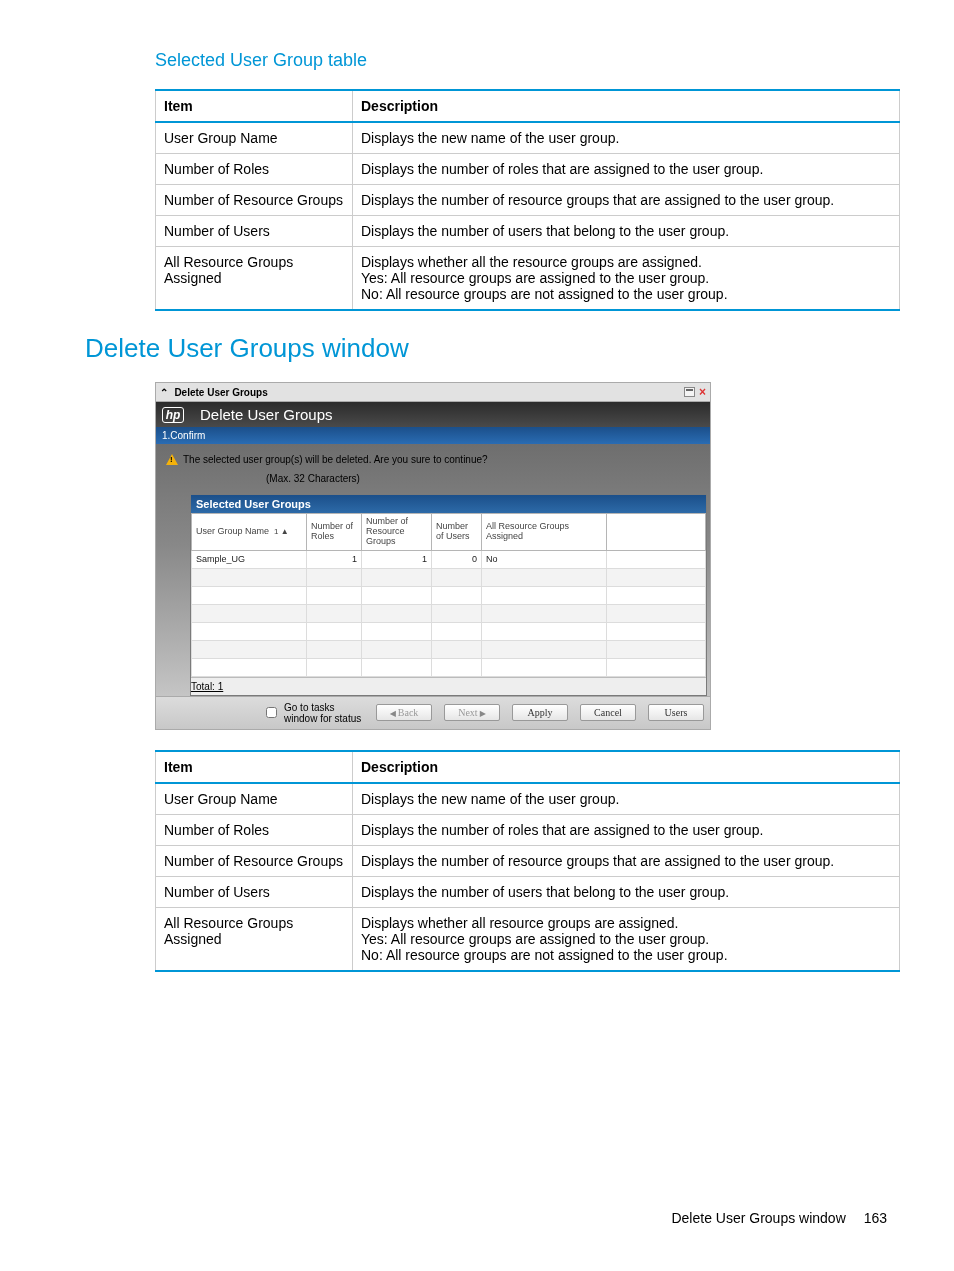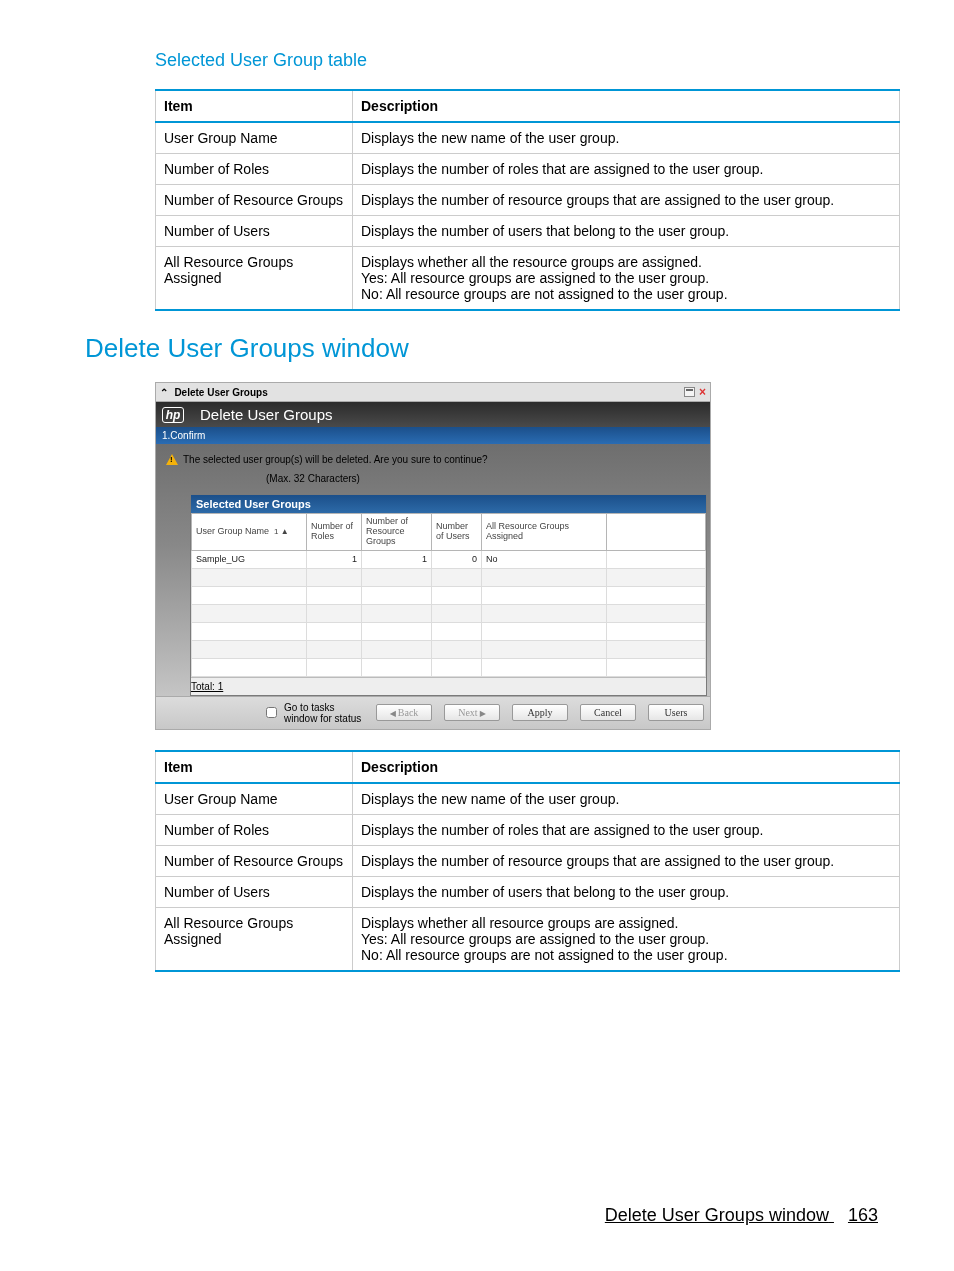--- a/index.html
+++ b/index.html
@@ -50,23 +50,22 @@
     border-bottom: 2px solid #0096d6;
   }
   .doc-table td.col-item { width: 180px; }
   .doc-table tr.last-row td { border-bottom: 2px solid #0096d6; }
   .doc-table td.desc .line { display:block; }
 
   
   .footer {
     position: absolute;
     bottom: 45px;
-    right: 76px;
-    font-size: 18px;
-    text-decoration: underline;
+    right: 67px;
+    font-size: 14px;
   }
   .footer .pg { margin-left: 14px; }
 
   
   .ss-wrap {
     margin: 0 0 20px 70px;
     width: 556px;
     font-family: Tahoma, Arial, sans-serif;
   }
   .ss-titlebar {

